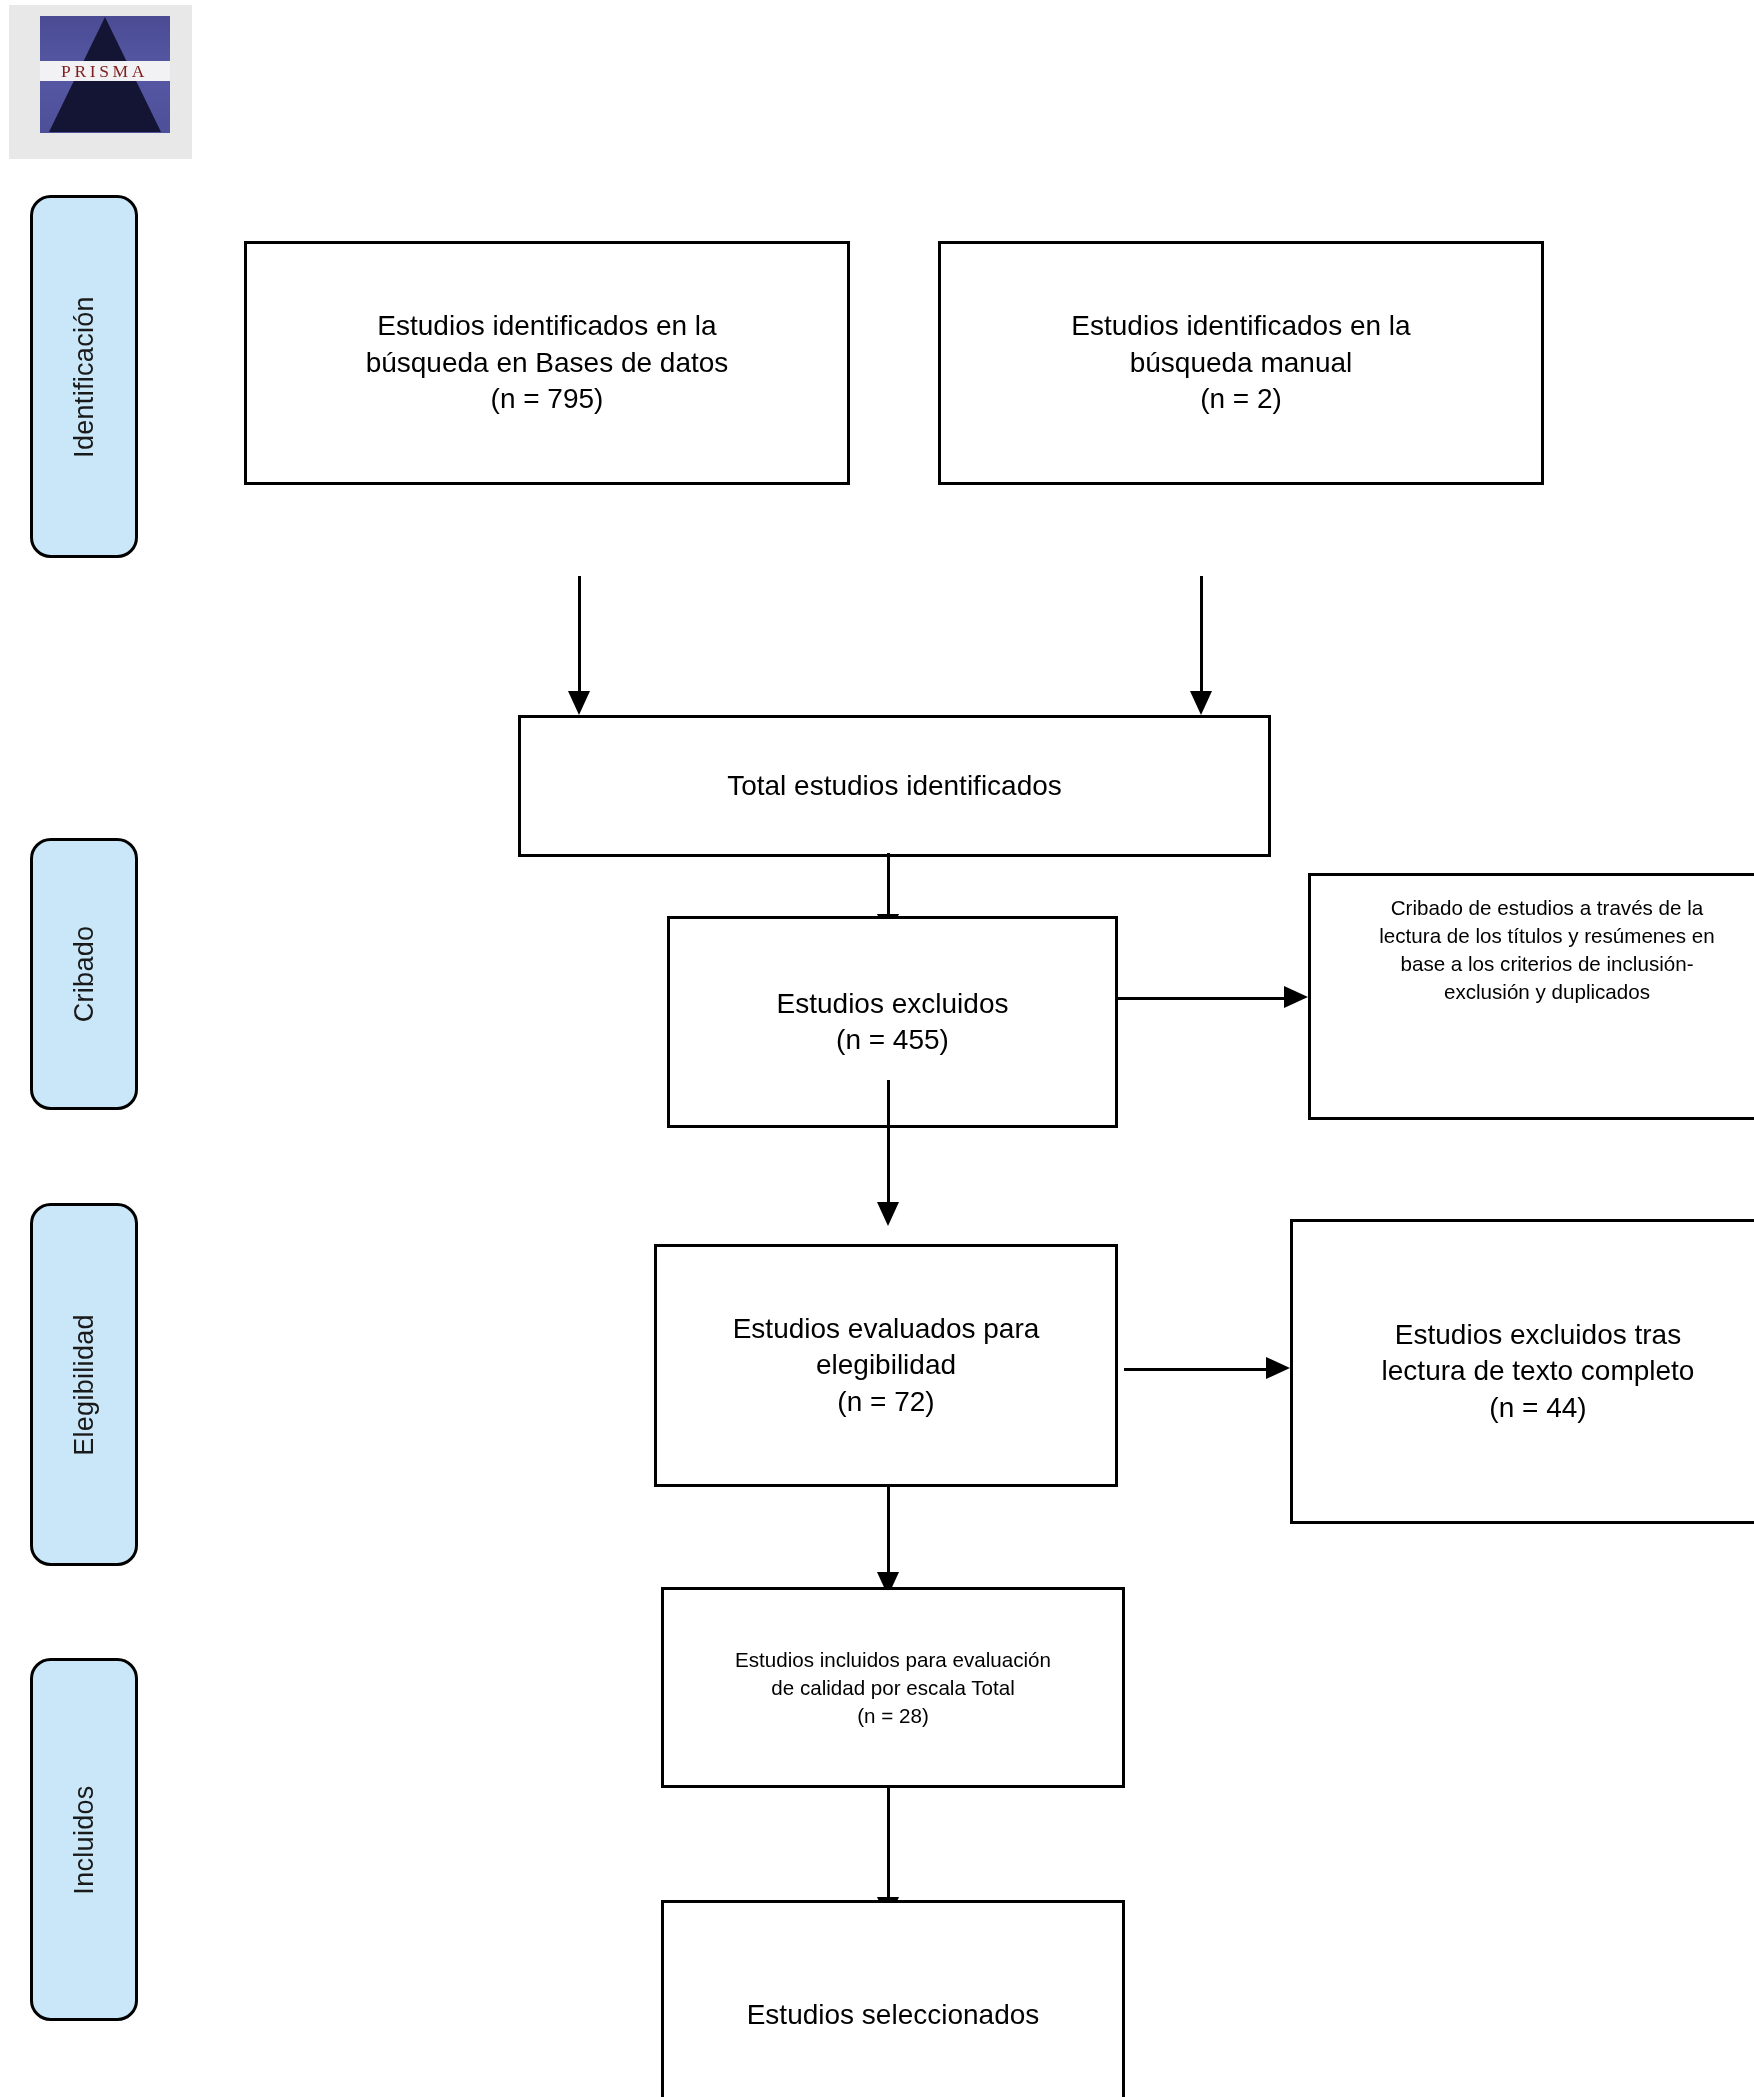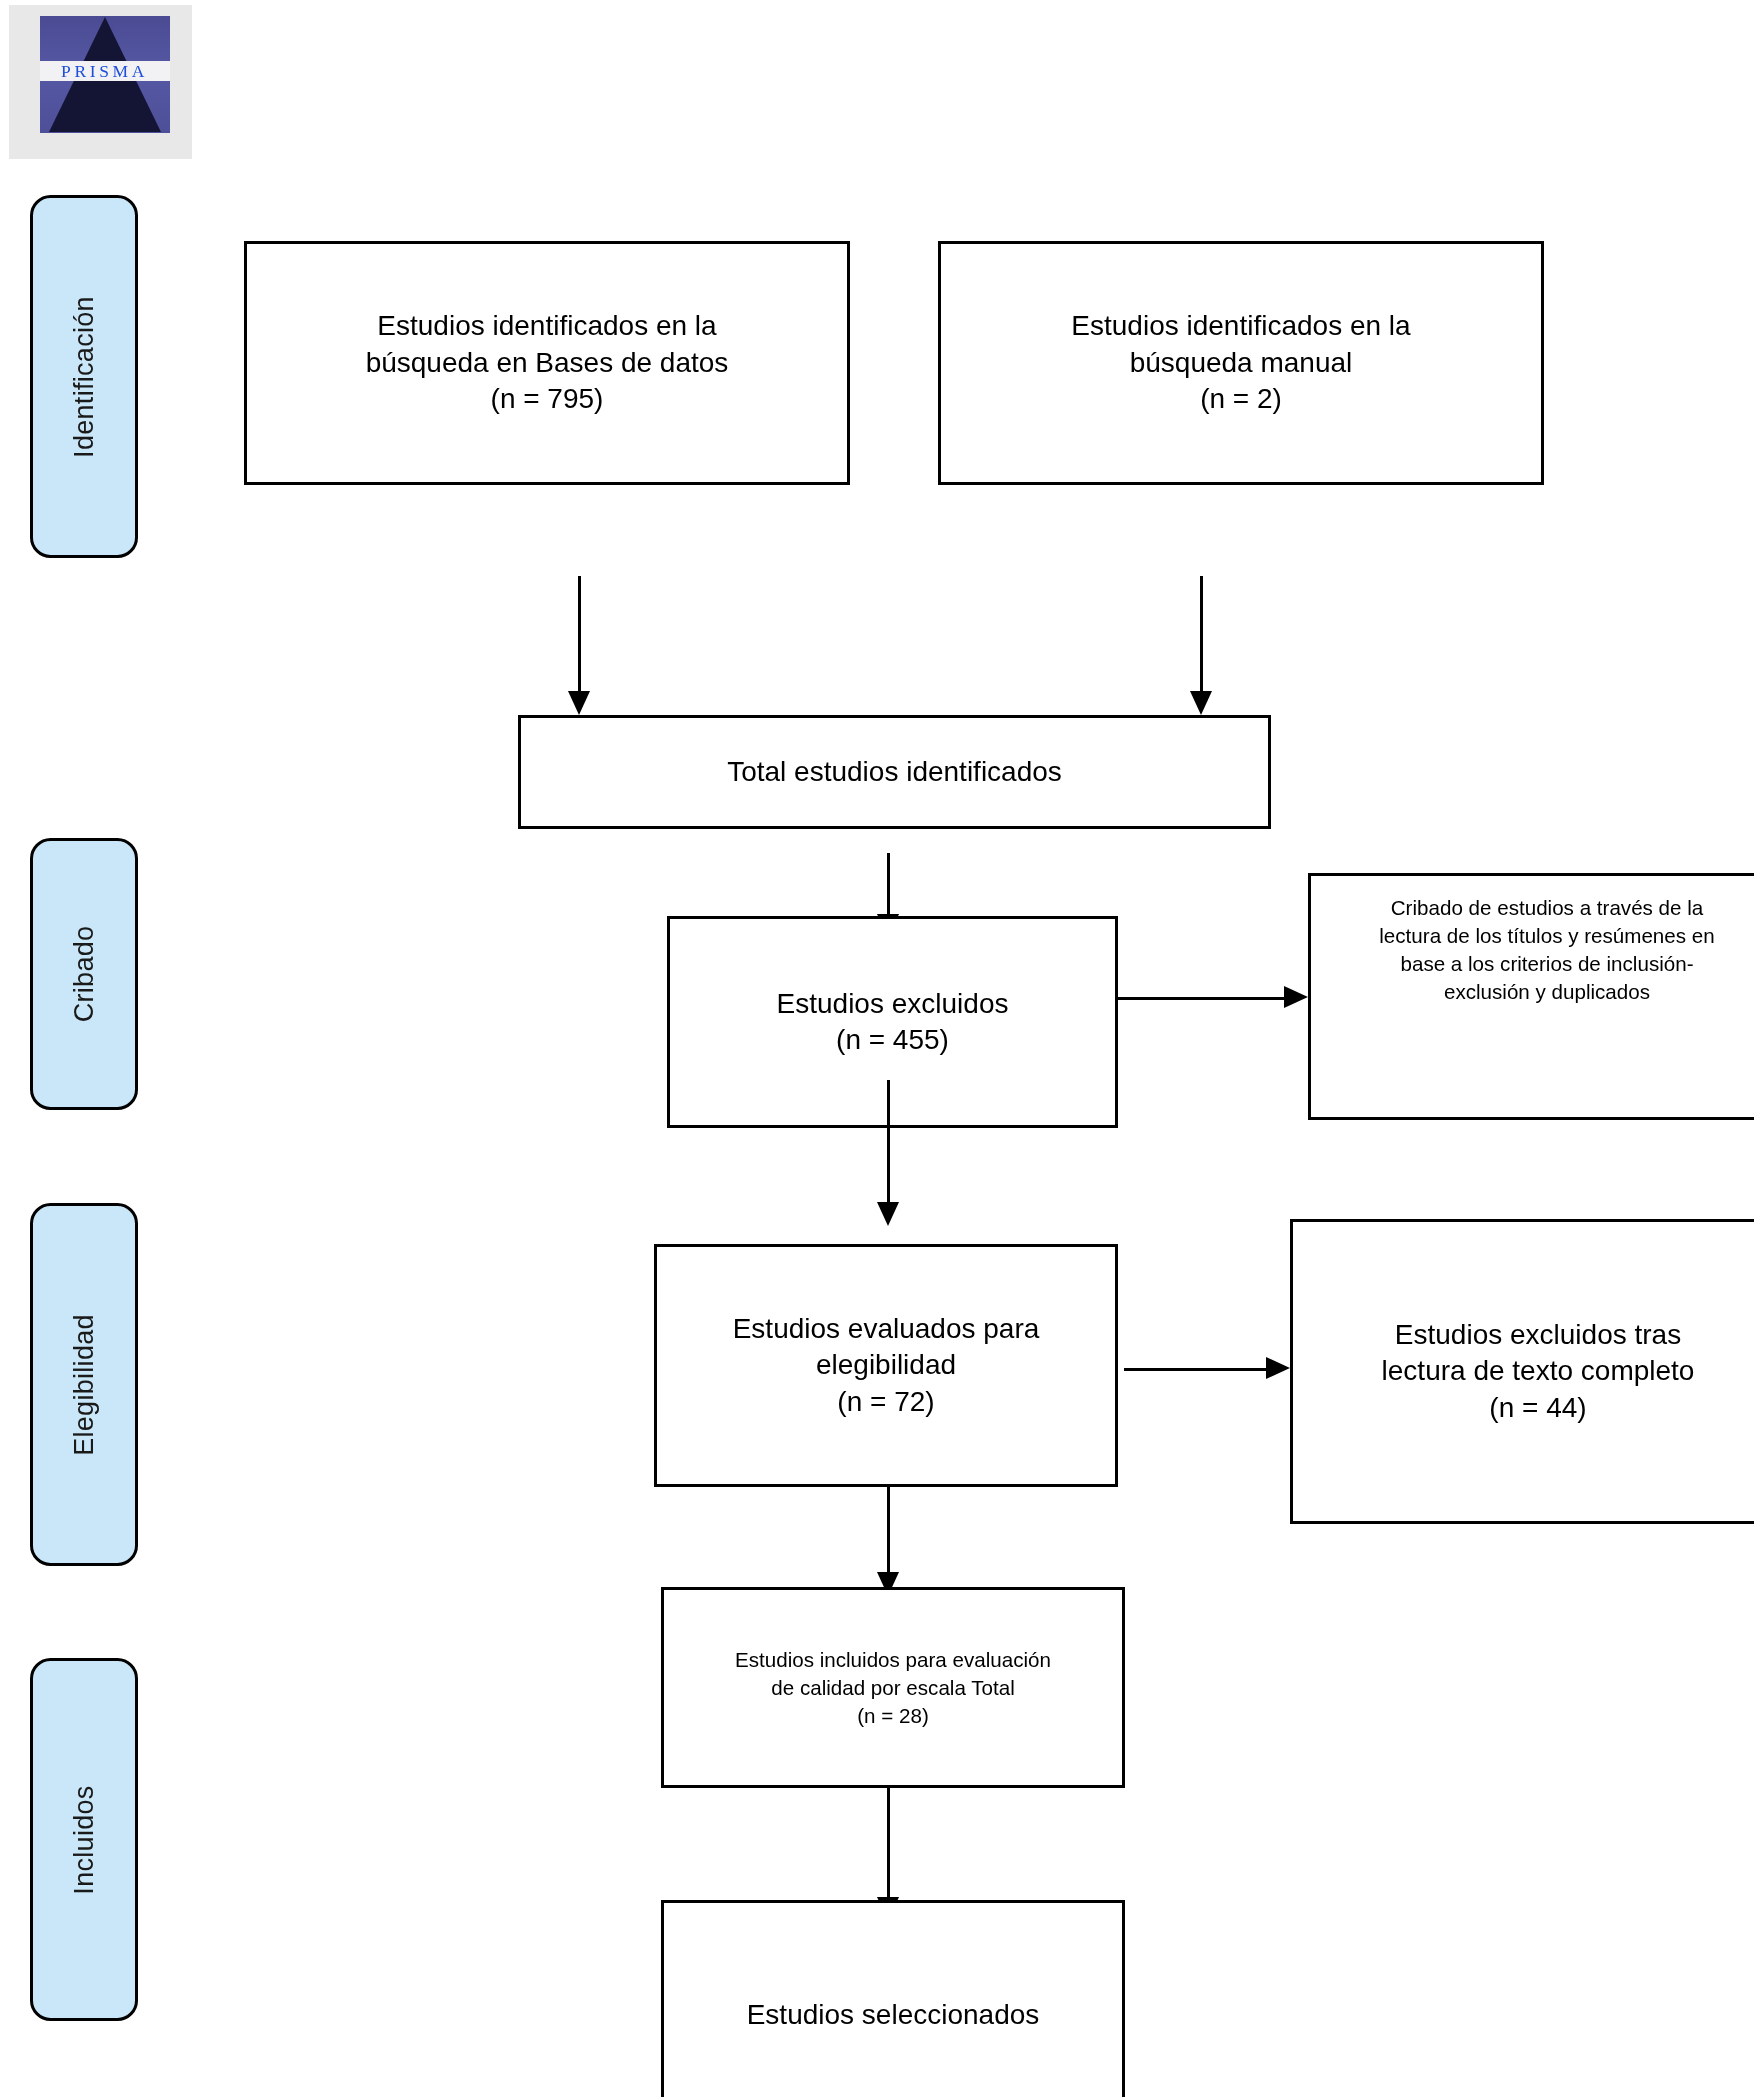--- a/index.html
+++ b/index.html
@@ -57,21 +57,21 @@
     height: 20.6px;
     background: #f2f2f4;
     display: flex;
     align-items: center;
     justify-content: center;
   }
   .logo-band span {
     font-family: "Liberation Serif", serif;
     font-size: 17.5px;
     letter-spacing: 3.6px;
-    color: #1d4ed8;
+    color: #7f1d1d;
     font-weight: 400;
     white-space: nowrap;
   }
 
   
   .stage {
     position: absolute;
     background: #c9e7f8;
     border: 3px solid #000000;
     border-radius: 20.6px;
@@ -191,21 +191,21 @@
       <div>(n = 2)</div>
     </div>
   </div>
 
   <div class="vline" style="left:578px; top:576px; height:121px;"></div>
   <div class="arrow-down" style="left:568px; top:691px;"></div>
 
   <div class="vline" style="left:1200px; top:576px; height:121px;"></div>
   <div class="arrow-down" style="left:1190px; top:691px;"></div>
 
-  <div class="box" style="left:518px; top:715px; width:753px; height:114px;">
+  <div class="box" style="left:518px; top:715px; width:753px; height:142px;">
     <div class="box-text">
       <div>Total estudios identificados</div>
     </div>
   </div>
 
   <div class="vline" style="left:887px; top:853px; height:67px;"></div>
   <div class="arrow-down" style="left:877px; top:914px;"></div>
 
   <div class="box" style="left:667px; top:916px; width:451px; height:212px;">
     <div class="box-text">

